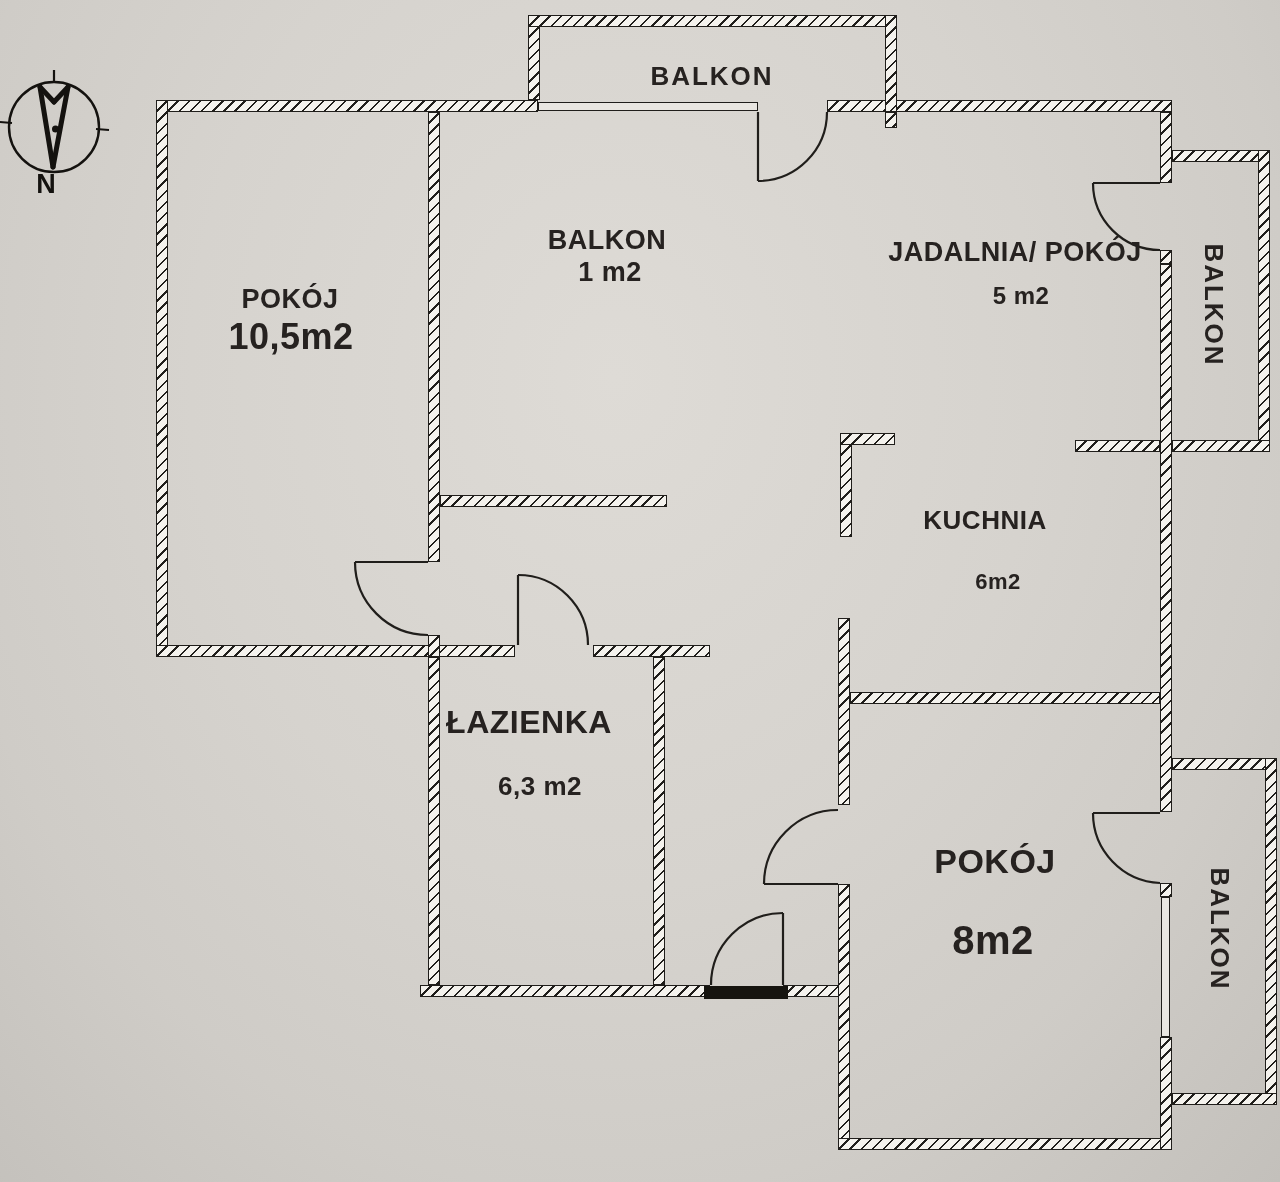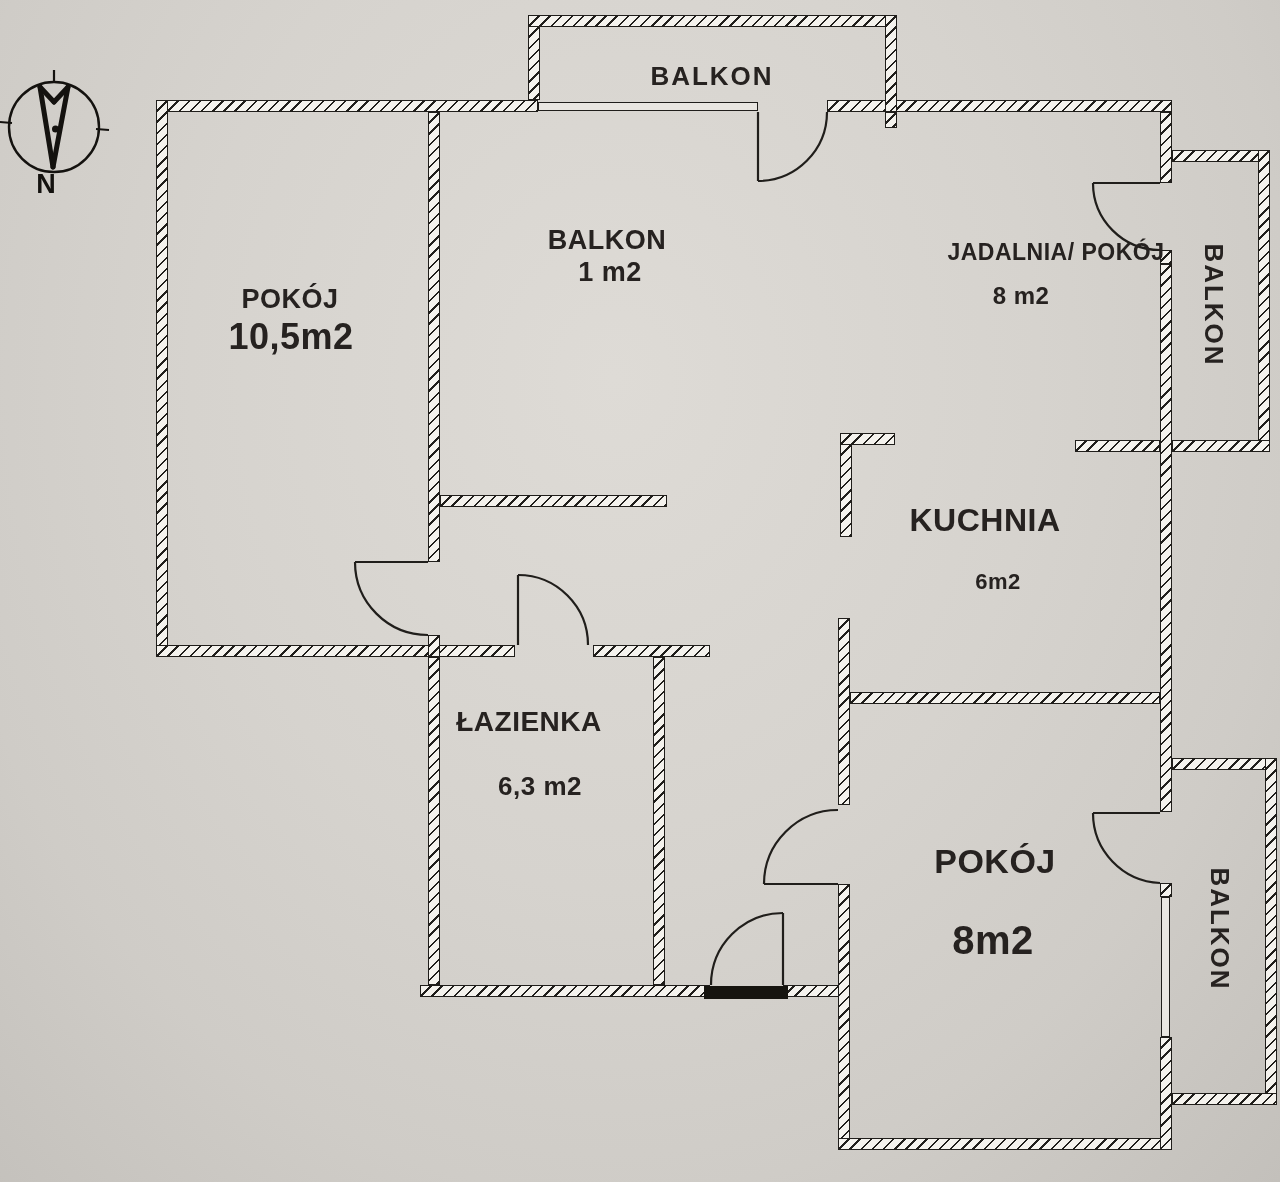--- a/index.html
+++ b/index.html
@@ -141,29 +141,29 @@
   </svg>
 
   <div class="lbl" style="left:712px;top:76px;font-size:26px;font-weight:600;letter-spacing:2px">BALKON</div>
 
   <div class="lbl" style="left:290px;top:299px;font-size:27px">POKÓJ</div>
   <div class="lbl" style="left:291px;top:337px;font-size:36px">10,5m2</div>
 
   <div class="lbl" style="left:607px;top:240px;font-size:27px">BALKON</div>
   <div class="lbl" style="left:610px;top:272px;font-size:27px">1 m2</div>
 
-  <div class="lbl" style="left:1056px;top:252px;font-size:23px">JADALNIA/ POKÓJ</div>
-  <div class="lbl" style="left:1021px;top:296px;font-size:24px">8 m2</div>
+  <div class="lbl" style="left:1015px;top:252px;font-size:27px">JADALNIA/ POKÓJ</div>
+  <div class="lbl" style="left:1021px;top:296px;font-size:24px">5 m2</div>
 
   <div class="lbl rot" style="left:1213px;top:305px;font-size:26px;font-weight:600;letter-spacing:2px">BALKON</div>
 
-  <div class="lbl" style="left:985px;top:520px;font-size:32px">KUCHNIA</div>
+  <div class="lbl" style="left:985px;top:520px;font-size:26px">KUCHNIA</div>
   <div class="lbl" style="left:998px;top:582px;font-size:22px">6m2</div>
 
-  <div class="lbl" style="left:529px;top:722px;font-size:28px">ŁAZIENKA</div>
+  <div class="lbl" style="left:529px;top:722px;font-size:32px">ŁAZIENKA</div>
   <div class="lbl" style="left:540px;top:786px;font-size:26px">6,3 m2</div>
 
   <div class="lbl" style="left:995px;top:861px;font-size:34px">POKÓJ</div>
   <div class="lbl" style="left:993px;top:940px;font-size:40px">8m2</div>
 
   <div class="lbl rot" style="left:1219px;top:929px;font-size:26px;font-weight:600;letter-spacing:2px">BALKON</div>
 
 </div>
 
 </body></html>

